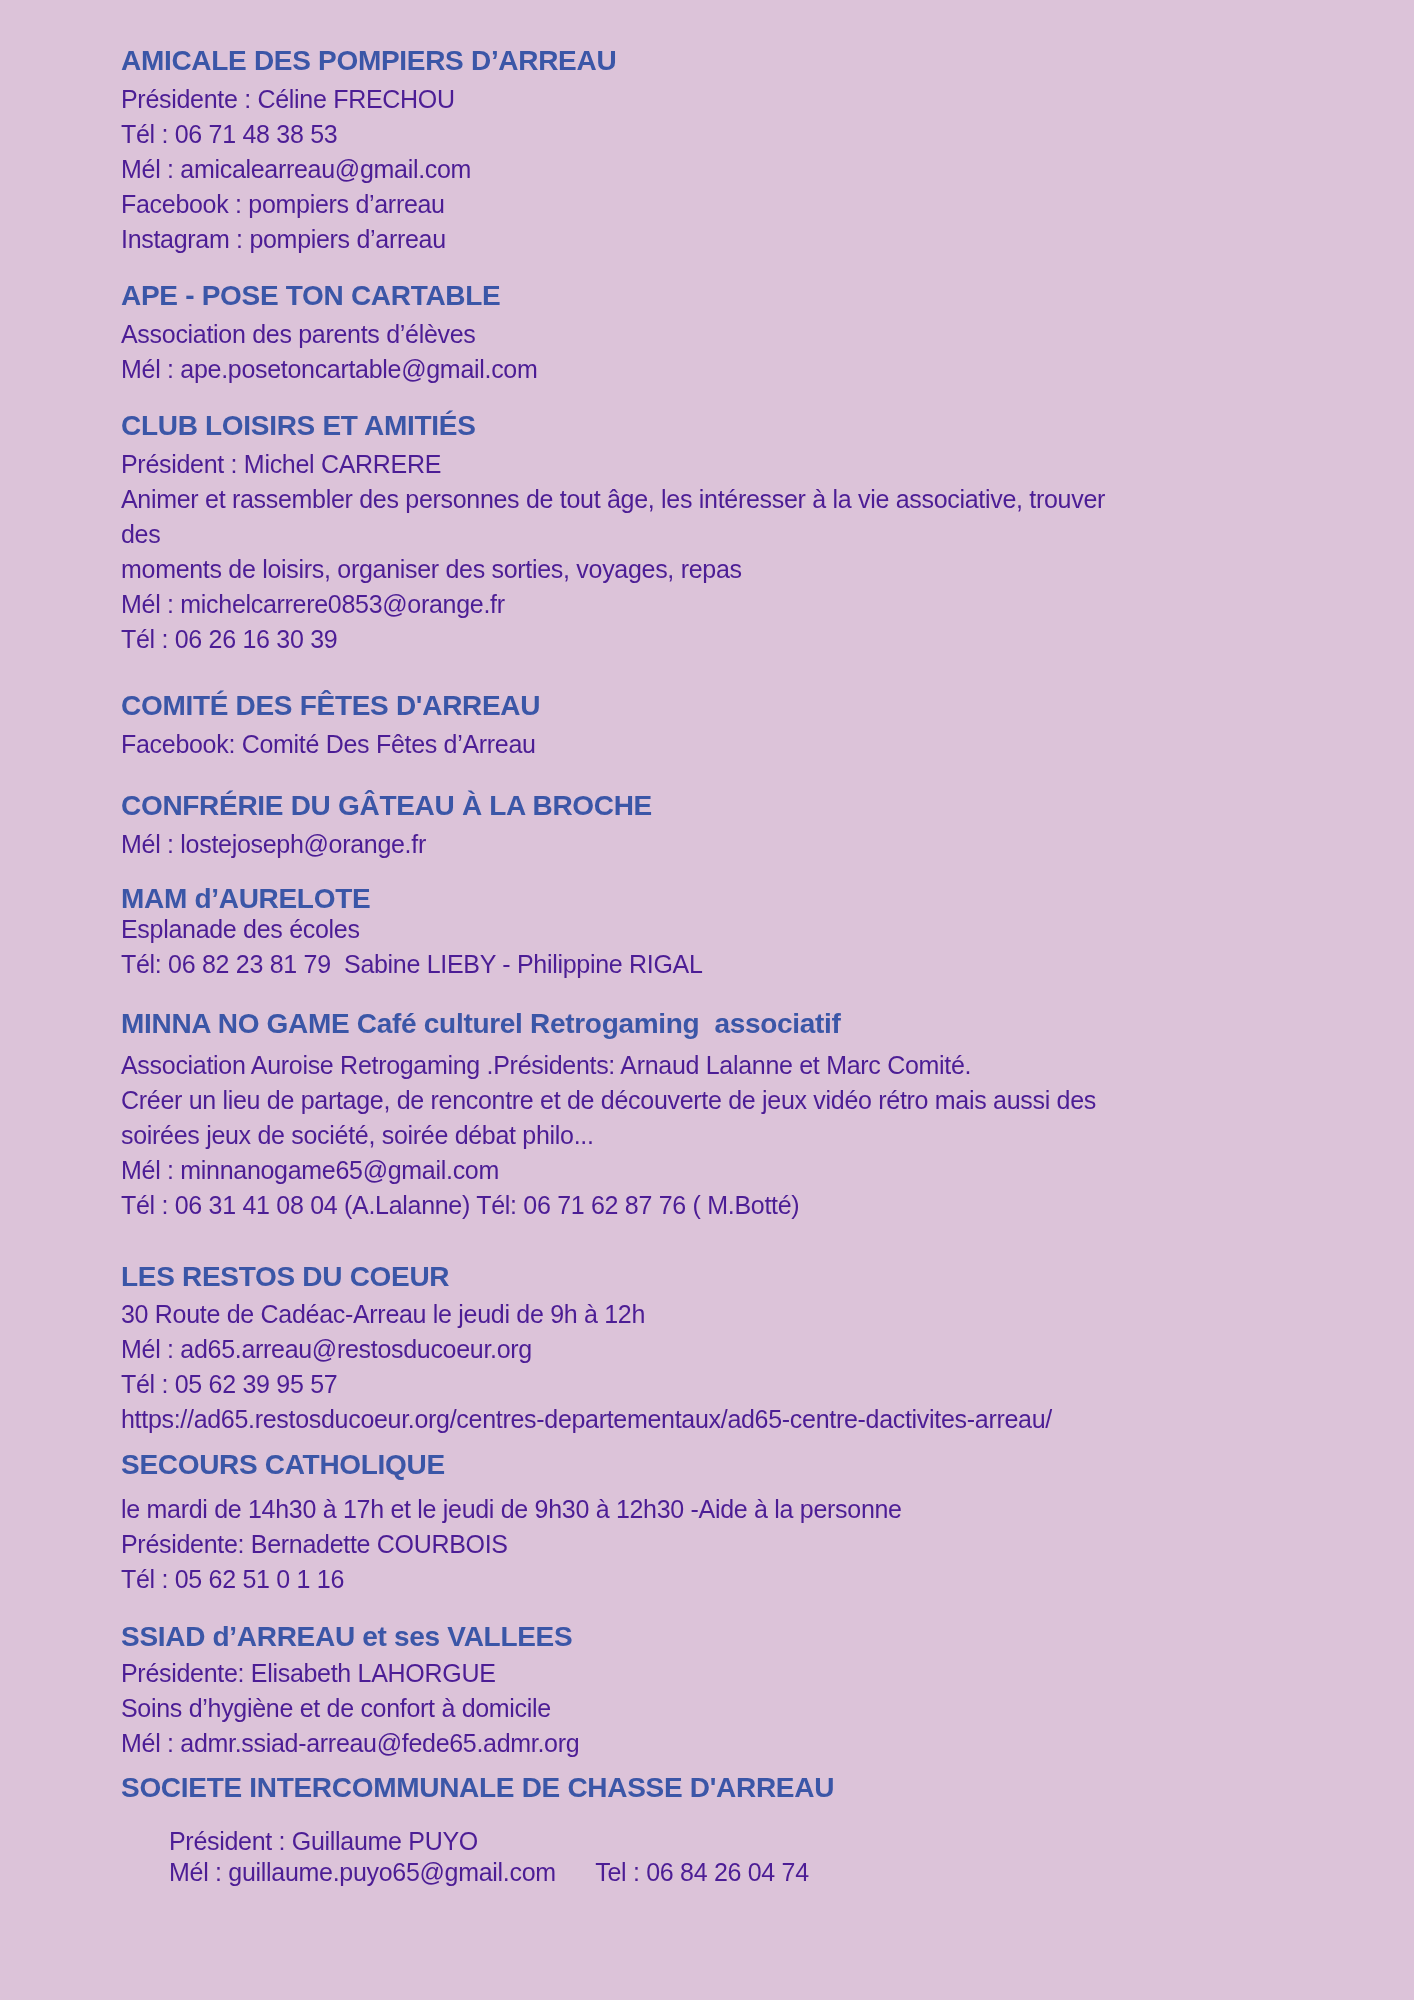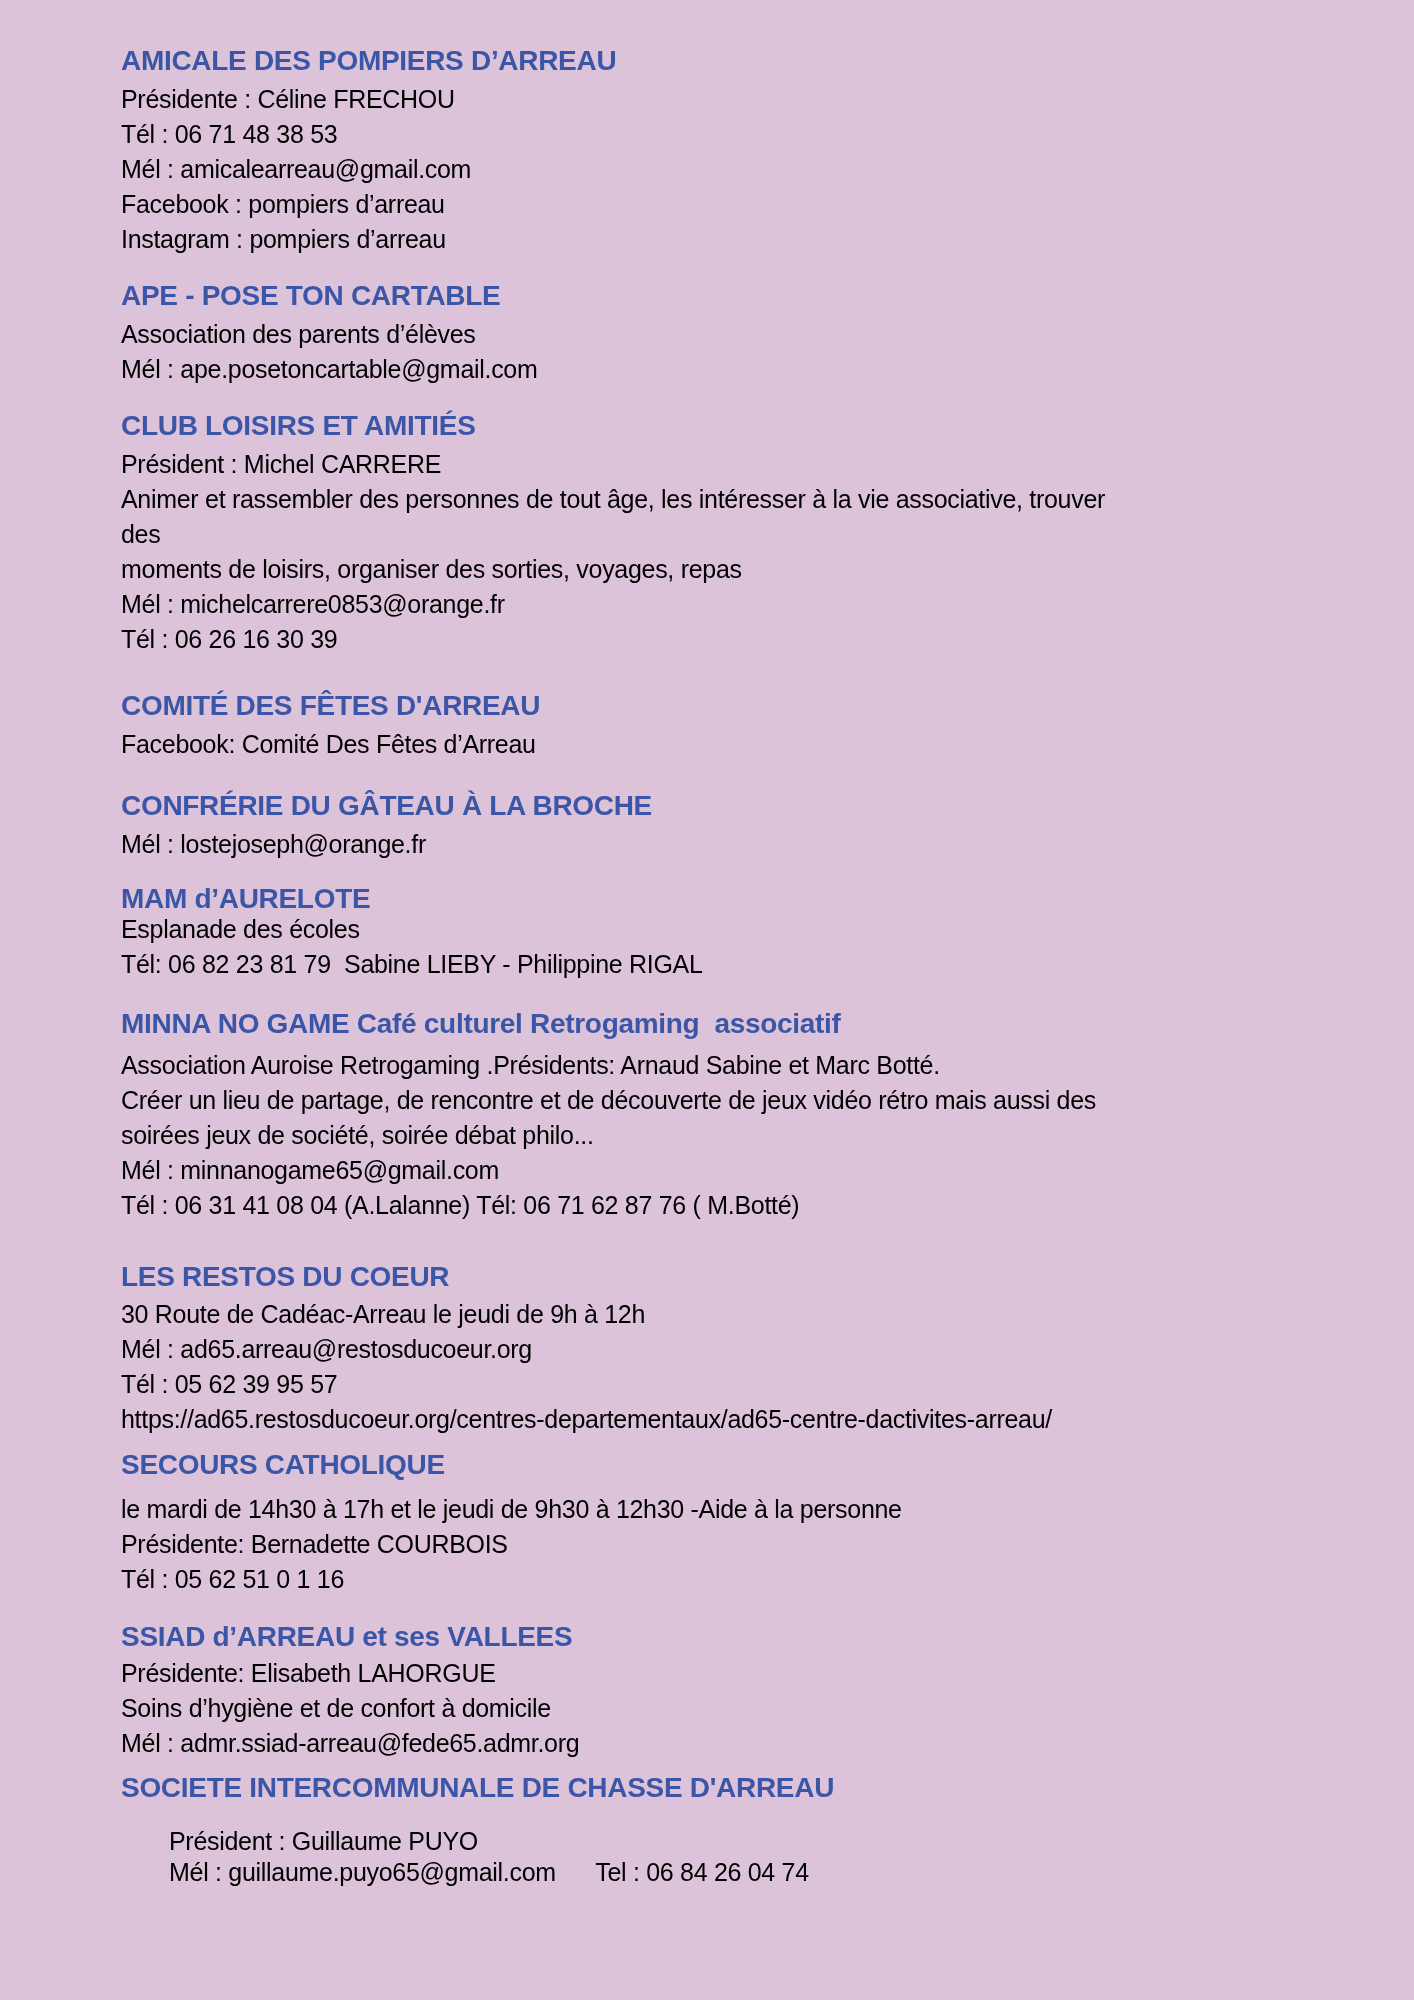--- a/index.html
+++ b/index.html
@@ -24,21 +24,21 @@
     font-weight: bold;
     color: #3b56a7;
     line-height: 38px;
     letter-spacing: -0.3px;
     white-space: pre-wrap;
   }
   .sec-body { margin-top: 2px; }
   .line {
     margin: 0;
     font-size: 25px;
-    color: #000000;
+    color: #4c1d95;
     line-height: 35px;
     letter-spacing: -0.3px;
     white-space: pre-wrap;
   }
   
   .section:nth-of-type(2)  { margin-top: 20px; }
   .section:nth-of-type(3)  { margin-top: 20px; }
   .section:nth-of-type(4)  { margin-top: 30px; }
   .section:nth-of-type(5)  { margin-top: 25px; }
   .section:nth-of-type(6)  { margin-top: 18px; }
@@ -108,21 +108,21 @@
     <h2 class="sec-title">MAM d’AURELOTE</h2>
     <div class="sec-body">
           <p class="line">Esplanade des écoles</p>
           <p class="line">Tél: 06 82 23 81 79  Sabine LIEBY - Philippine RIGAL</p>
         </div>
   </div>
 
   <div class="section">
     <h2 class="sec-title">MINNA NO GAME Café culturel Retrogaming  associatif</h2>
     <div class="sec-body">
-          <p class="line">Association Auroise Retrogaming .Présidents: Arnaud Sabine et Marc Botté.</p>
+          <p class="line">Association Auroise Retrogaming .Présidents: Arnaud Lalanne et Marc Comité.</p>
           <p class="line">Créer un lieu de partage, de rencontre et de découverte de jeux vidéo rétro mais aussi des</p>
           <p class="line">soirées jeux de société, soirée débat philo...</p>
           <p class="line">Mél : minnanogame65@gmail.com</p>
           <p class="line">Tél : 06 31 41 08 04 (A.Lalanne) Tél: 06 71 62 87 76 ( M.Botté)</p>
         </div>
   </div>
 
   <div class="section">
     <h2 class="sec-title">LES RESTOS DU COEUR</h2>
     <div class="sec-body">

